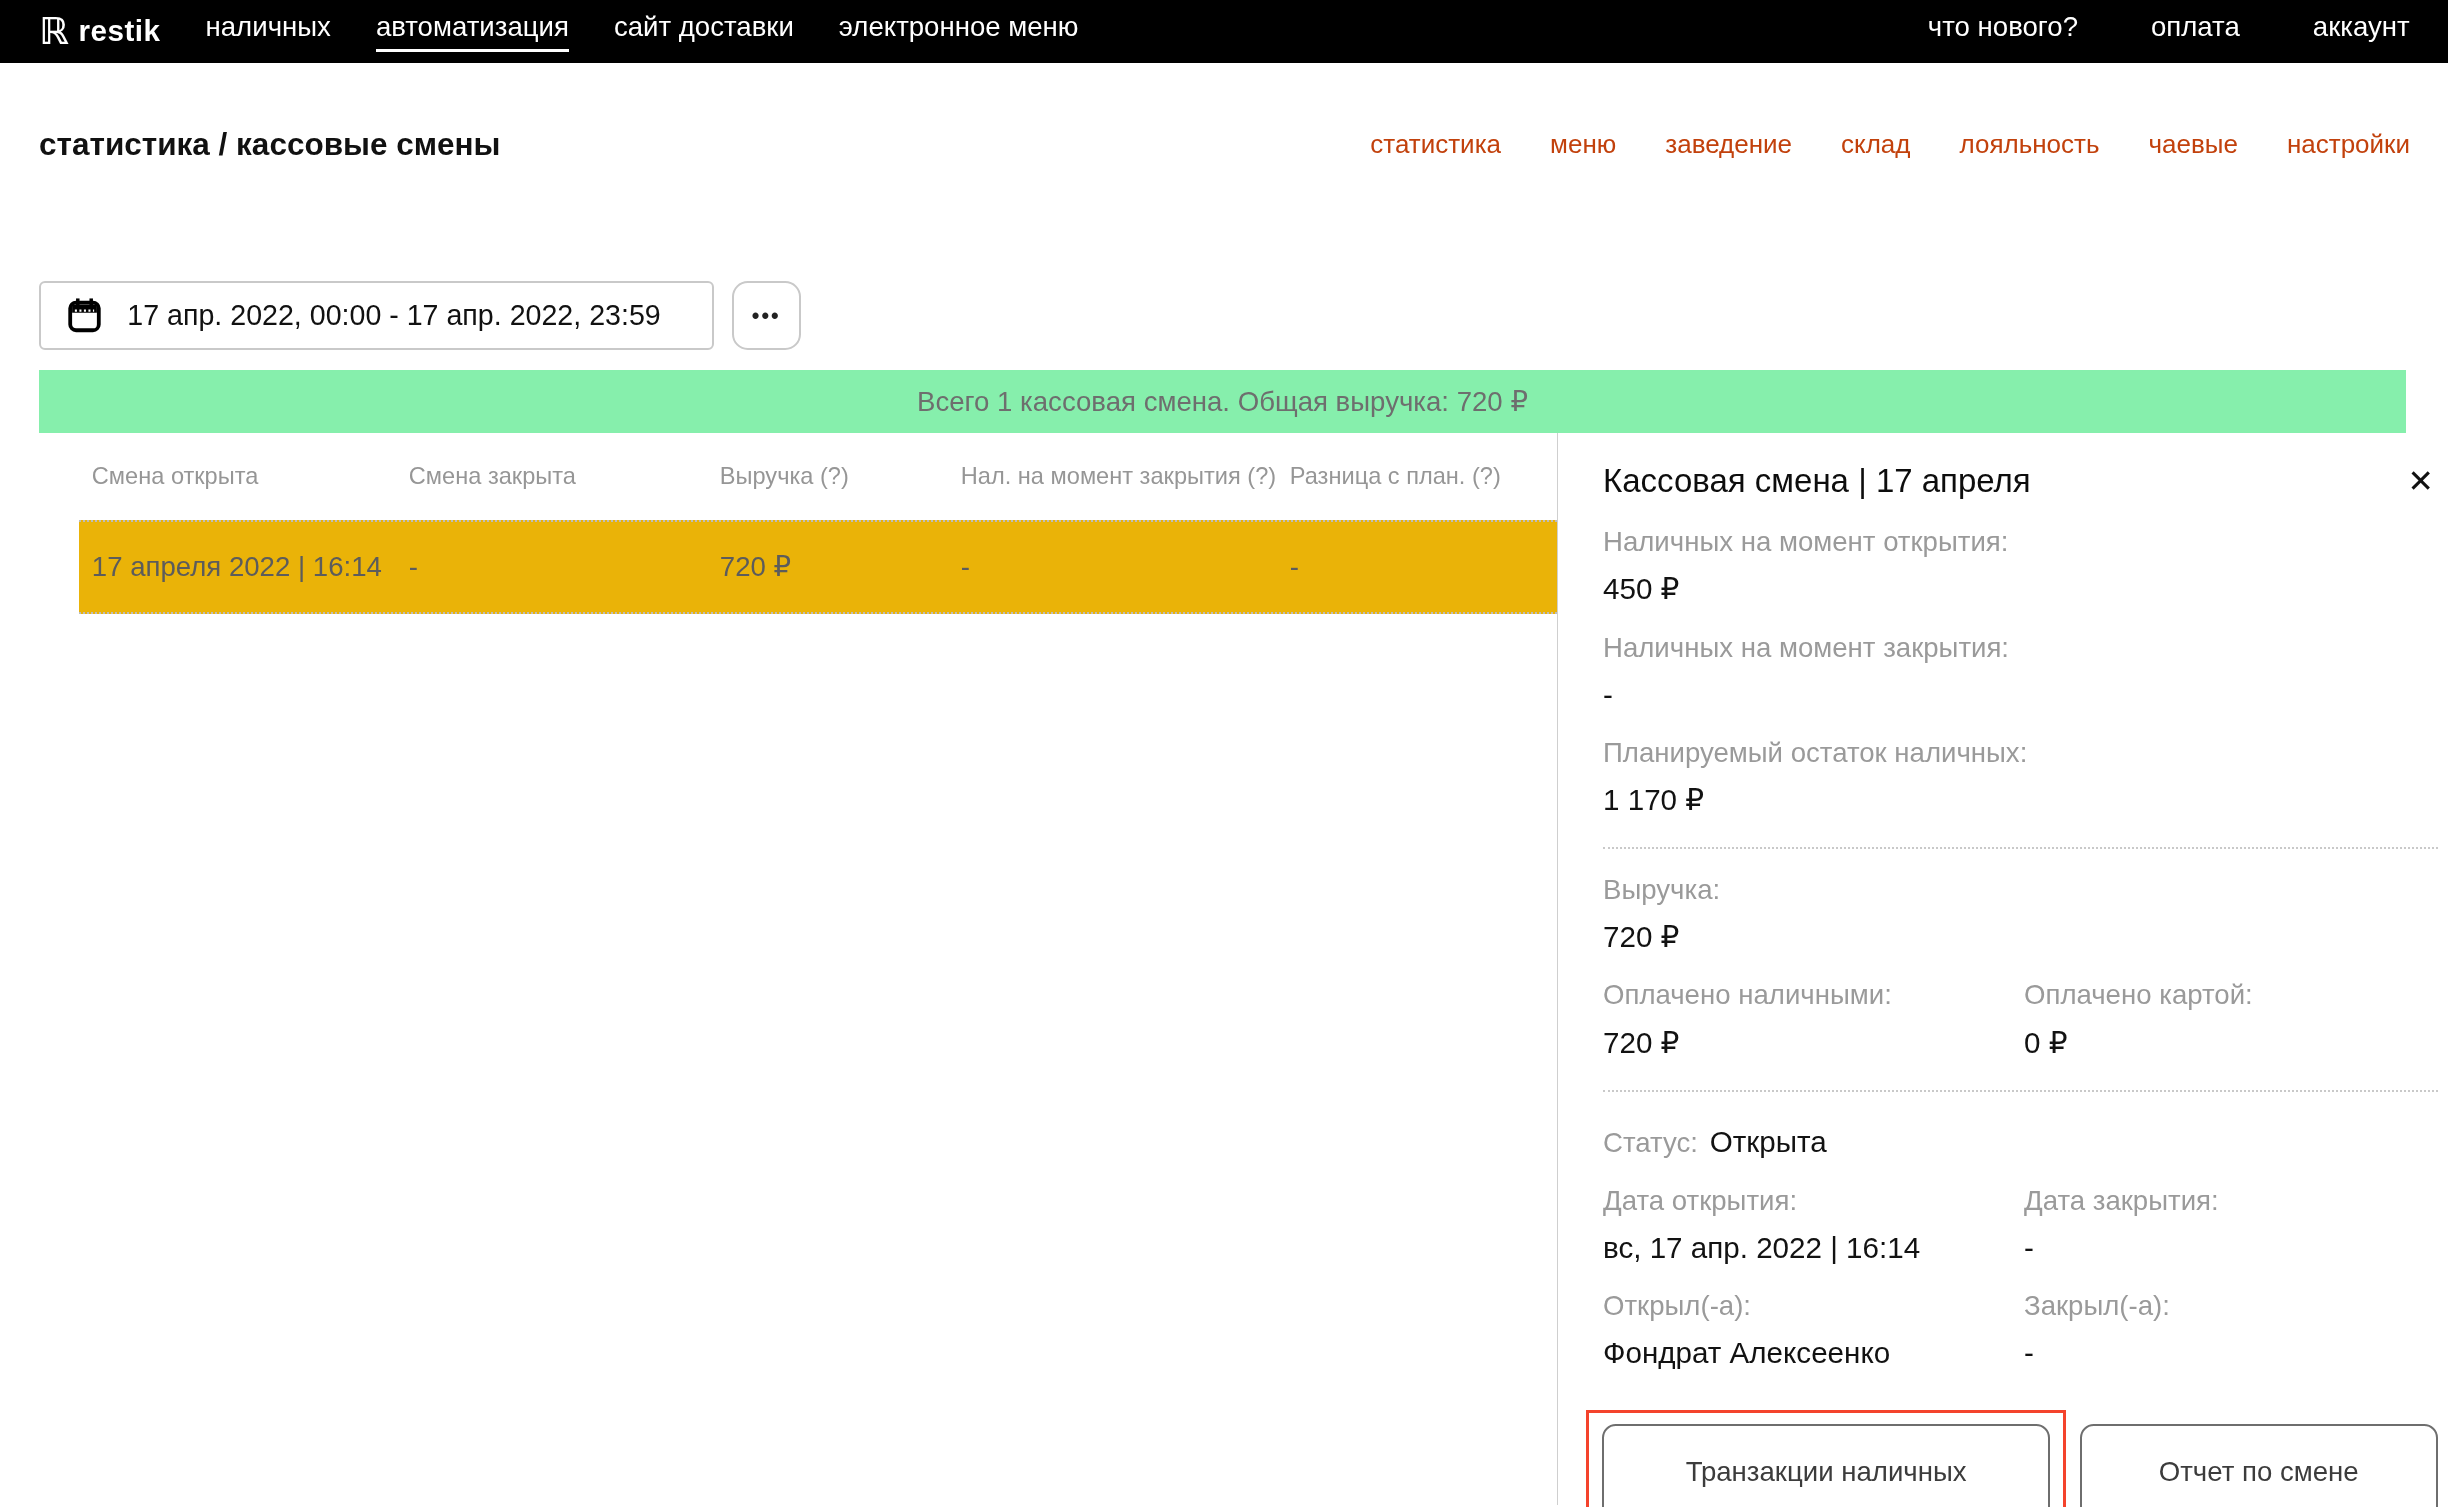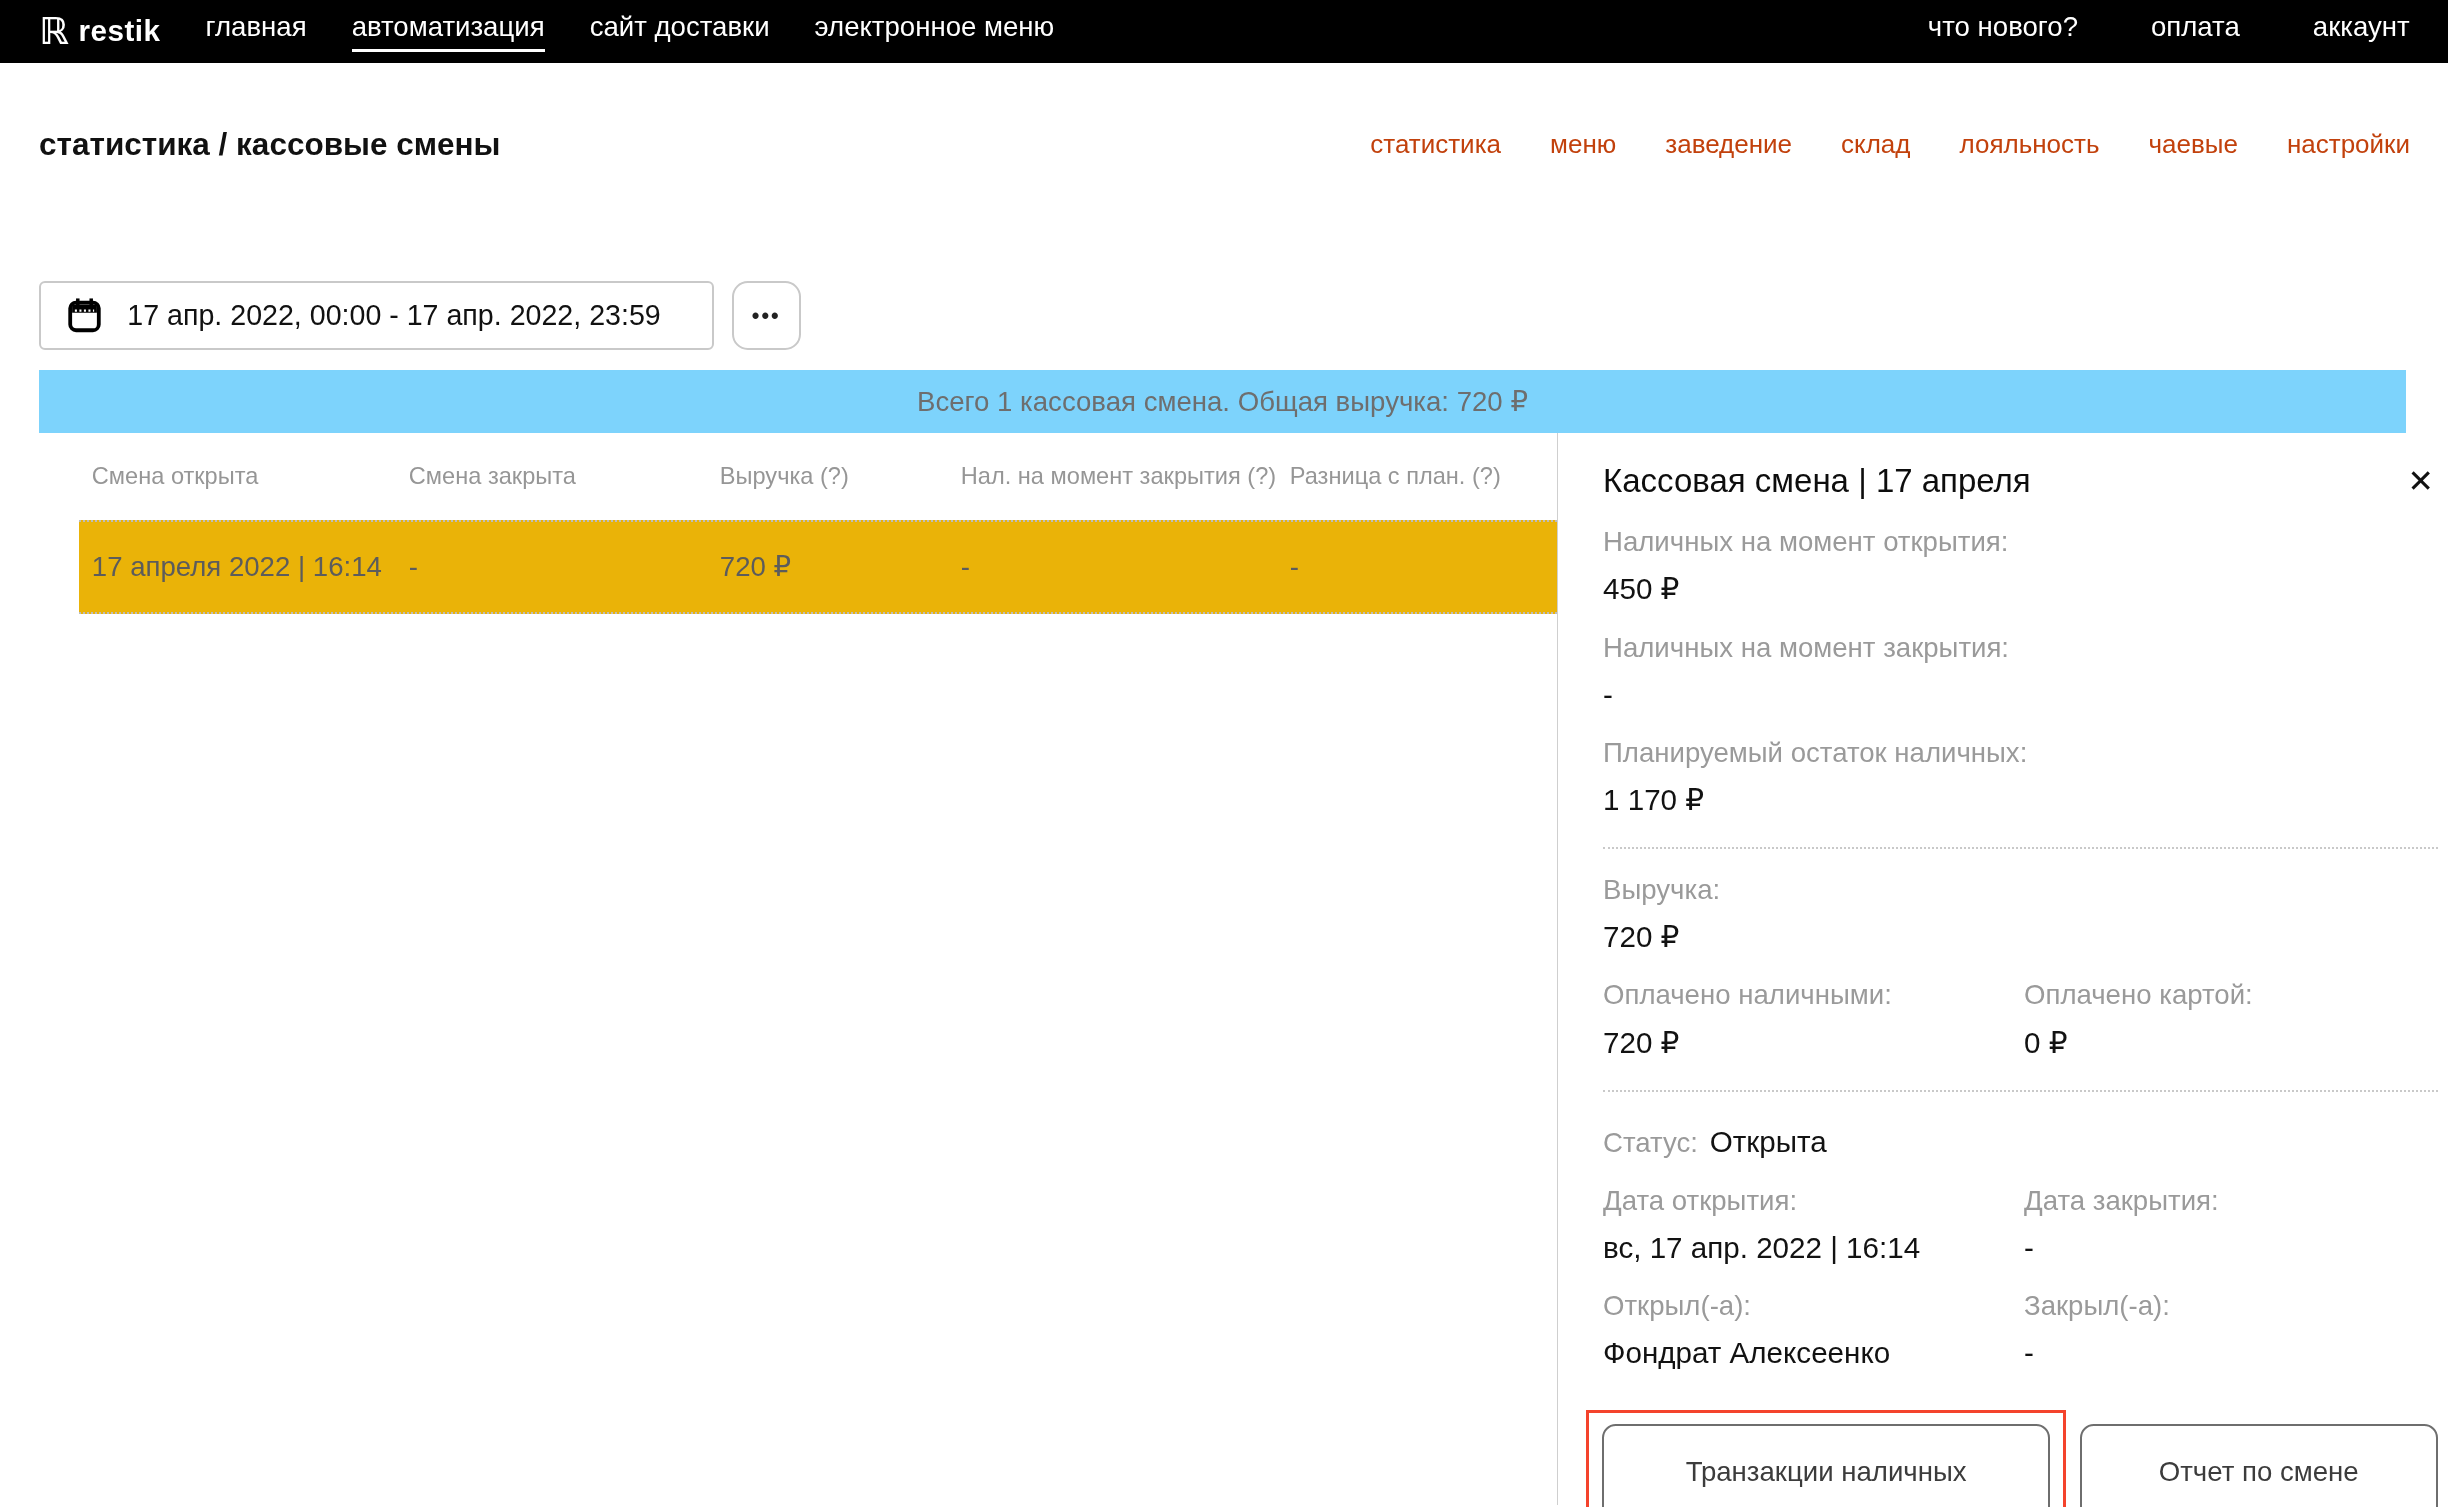--- a/index.html
+++ b/index.html
@@ -28,21 +28,21 @@
   
   .toolbar { display:flex; align-items:center; gap:17.7px; margin:116px 0 0 39px; }
   .datepicker { width:675px; height:69px; background:#fff; border:2px solid #c9c9c9;
     border-radius:6px; display:flex; align-items:center; padding:0 25.6px; cursor:pointer; }
   .datepicker-text { flex:1; text-align:center; font-size:28.6px; color:#111; }
   .more-btn { width:69px; height:69px; background:#fff; border:2px solid #c9c9c9;
     border-radius:15.8px; display:flex; align-items:center; justify-content:center;
     font-size:21.7px; letter-spacing:2px; color:#222; font-weight:700; cursor:pointer; }
 
   
-  .summary { margin:19.7px 43px 0 39px; height:63px; background:#7dd3fc;
+  .summary { margin:19.7px 43px 0 39px; height:63px; background:#86efac;
     display:flex; align-items:center; justify-content:center; }
   .summary span { font-size:27.6px; color:#6e6e6e; }
 
   
   .content { display:flex; height:1072px;margin-left:40px; }
   .table-area { width:1517px; }
   .table-inner { margin-left:39px; width:1478px; }
   .thead, .trow { display:grid; grid-template-columns:317px 311px 241px 329px auto;
     align-items:center; padding-left:12.8px; }
   .thead { height:87px; }
@@ -77,21 +77,21 @@
 </style>
 </head>
 <body>
 
 <nav class="topnav">
   <div class="nav-left">
     <div class="logo">
       <span class="logo-glyph">ℝ</span>
       <span class="logo-name">restik</span>
     </div>
-    <a class="nav-link">главная</a>
+    <a class="nav-link">наличных</a>
     <a class="nav-link active">автоматизация</a>
     <a class="nav-link">сайт доставки</a>
     <a class="nav-link">электронное меню</a>
   </div>
   <div class="nav-right">
     <a class="nav-link">что нового?</a>
     <a class="nav-link">оплата</a>
     <a class="nav-link">аккаунт</a>
   </div>
 </nav>

